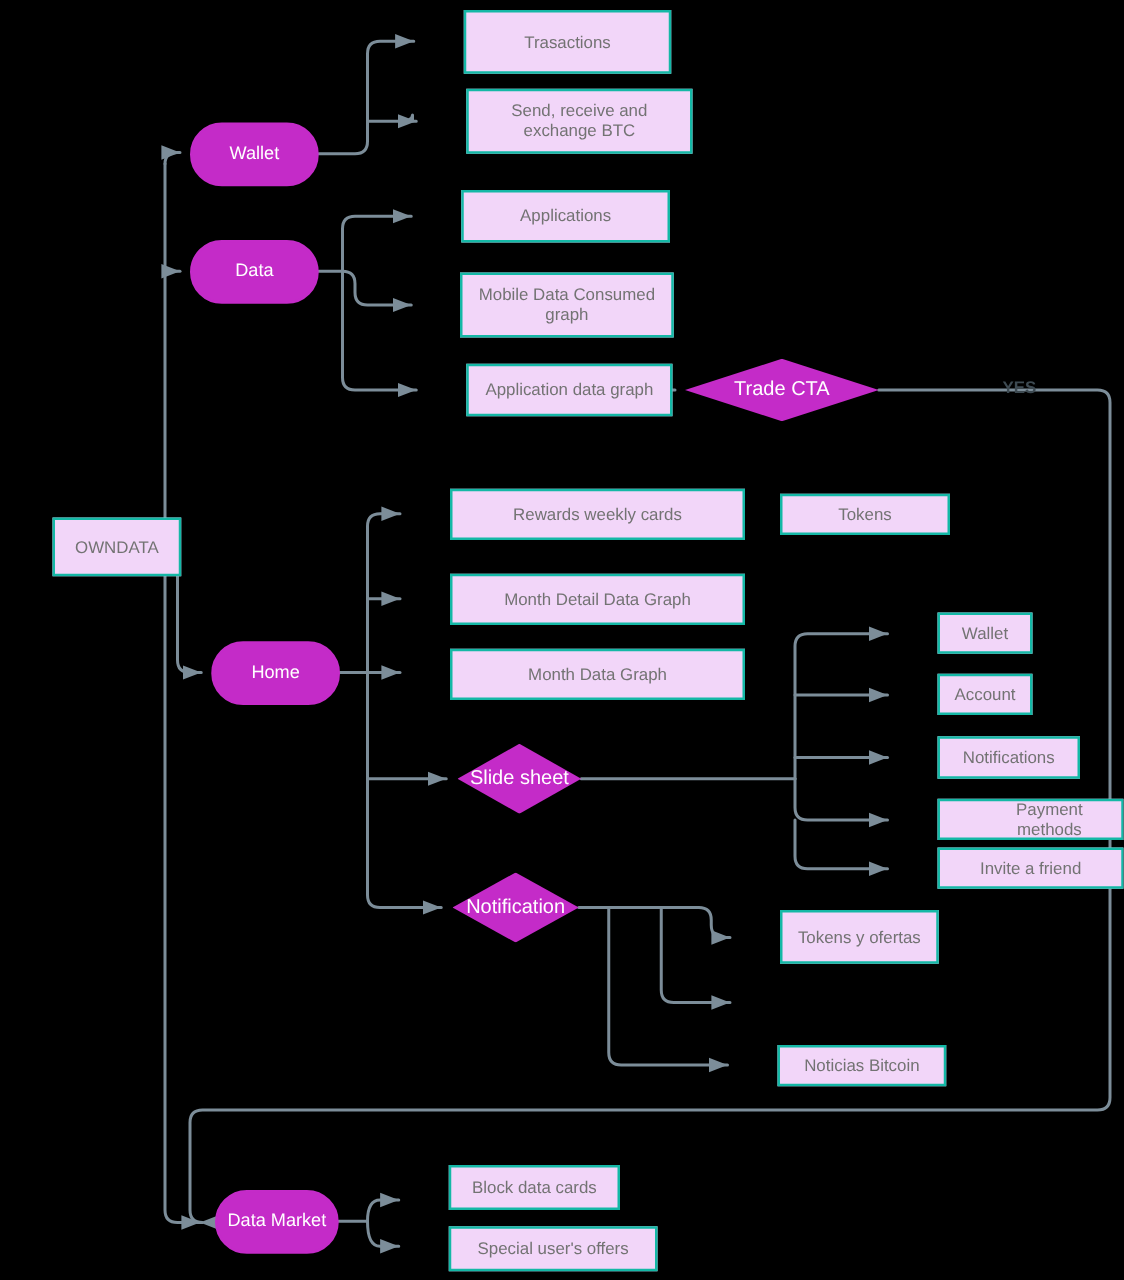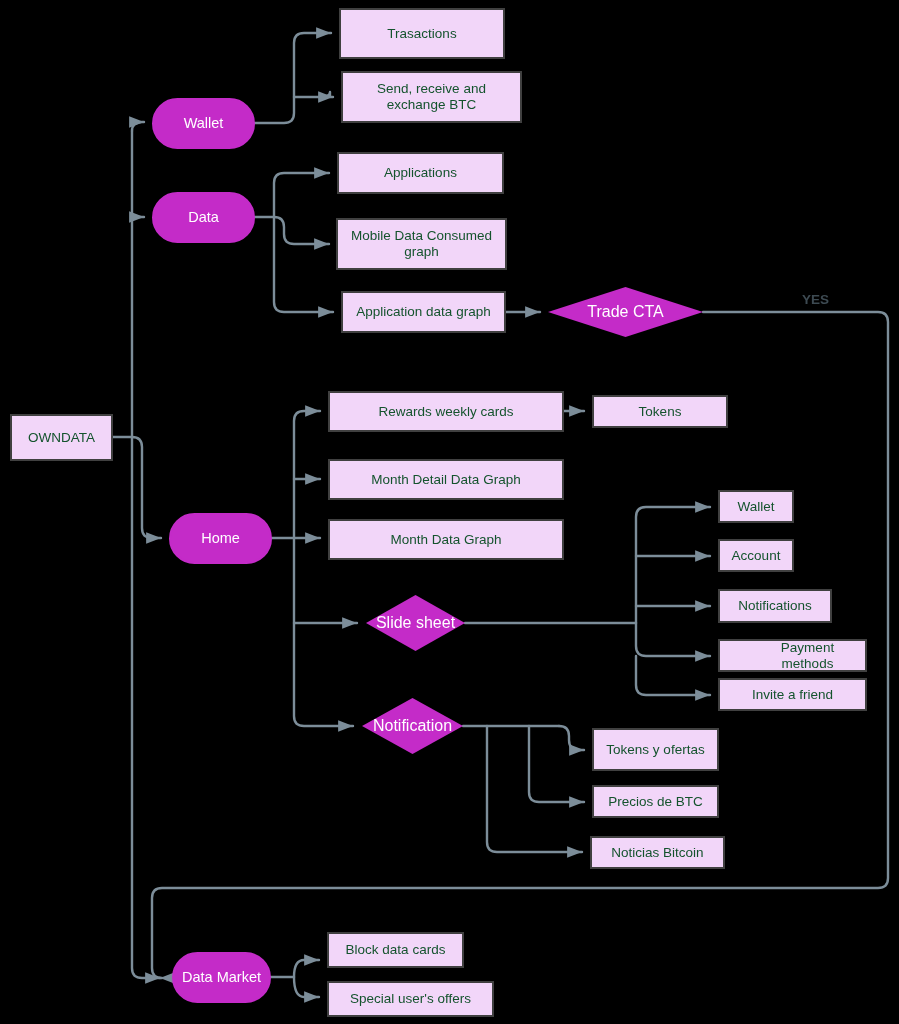--- a/index.html
+++ b/index.html
@@ -31,24 +31,25 @@
     box-sizing: border-box;
     display: flex;
     align-items: center;
     justify-content: center;
     text-align: center;
     line-height: 1.18;
     z-index: 3;
   }
   .node-rect {
     background: #F2D6F9;
-    border: 2px solid #404040;
-    color: #14532d;
+    border: 2px solid #14b8a6;
+    color: #737373;
     font-size: 13.5px;
     padding: 2px 6px;
+    margin-left: 32px;
   }
   .node-pill {
     background: #C42BC8;
     border: 2px solid #C42BC8;
     border-radius: 999px;
     color: #FFFFFF;
     font-size: 14.5px;
     font-weight: 400;
   }
   .node-diamond {
@@ -226,37 +227,34 @@
 
   <div class="node node-diamond" style="left:362px; top:698px; width:101px; height:56px;">
     <span class="diamond-shape"></span>
     <span class="diamond-label">Notification</span>
   </div>
 
   <div class="node node-rect" style="left:592px; top:728px; width:127px; height:43px;">
     <span>Tokens y ofertas</span>
   </div>
 
-  <div class="node node-rect" style="left:592px; top:785px; width:127px; height:33px;">
-    <span>Precios de BTC</span>
-  </div>
 
   <div class="node node-rect" style="left:590px; top:836px; width:135px; height:33px;">
     <span>Noticias Bitcoin</span>
   </div>
 
   <div class="node node-pill" style="left:172px; top:952px; width:99px; height:51px;">
     <span>Data Market</span>
   </div>
 
   <div class="node node-rect" style="left:327px; top:932px; width:137px; height:36px;">
     <span>Block data cards</span>
   </div>
 
   <div class="node node-rect" style="left:327px; top:981px; width:167px; height:36px;">
     <span>Special user's offers</span>
   </div>
 
-  <div class="edge-label" style="left:802px; top:292px;text-align:center;">
+  <div class="edge-label" style="left:802px; top:302px;text-align:center;">
     <span>YES</span>
   </div>
 
 </div>
 
 </body></html>

